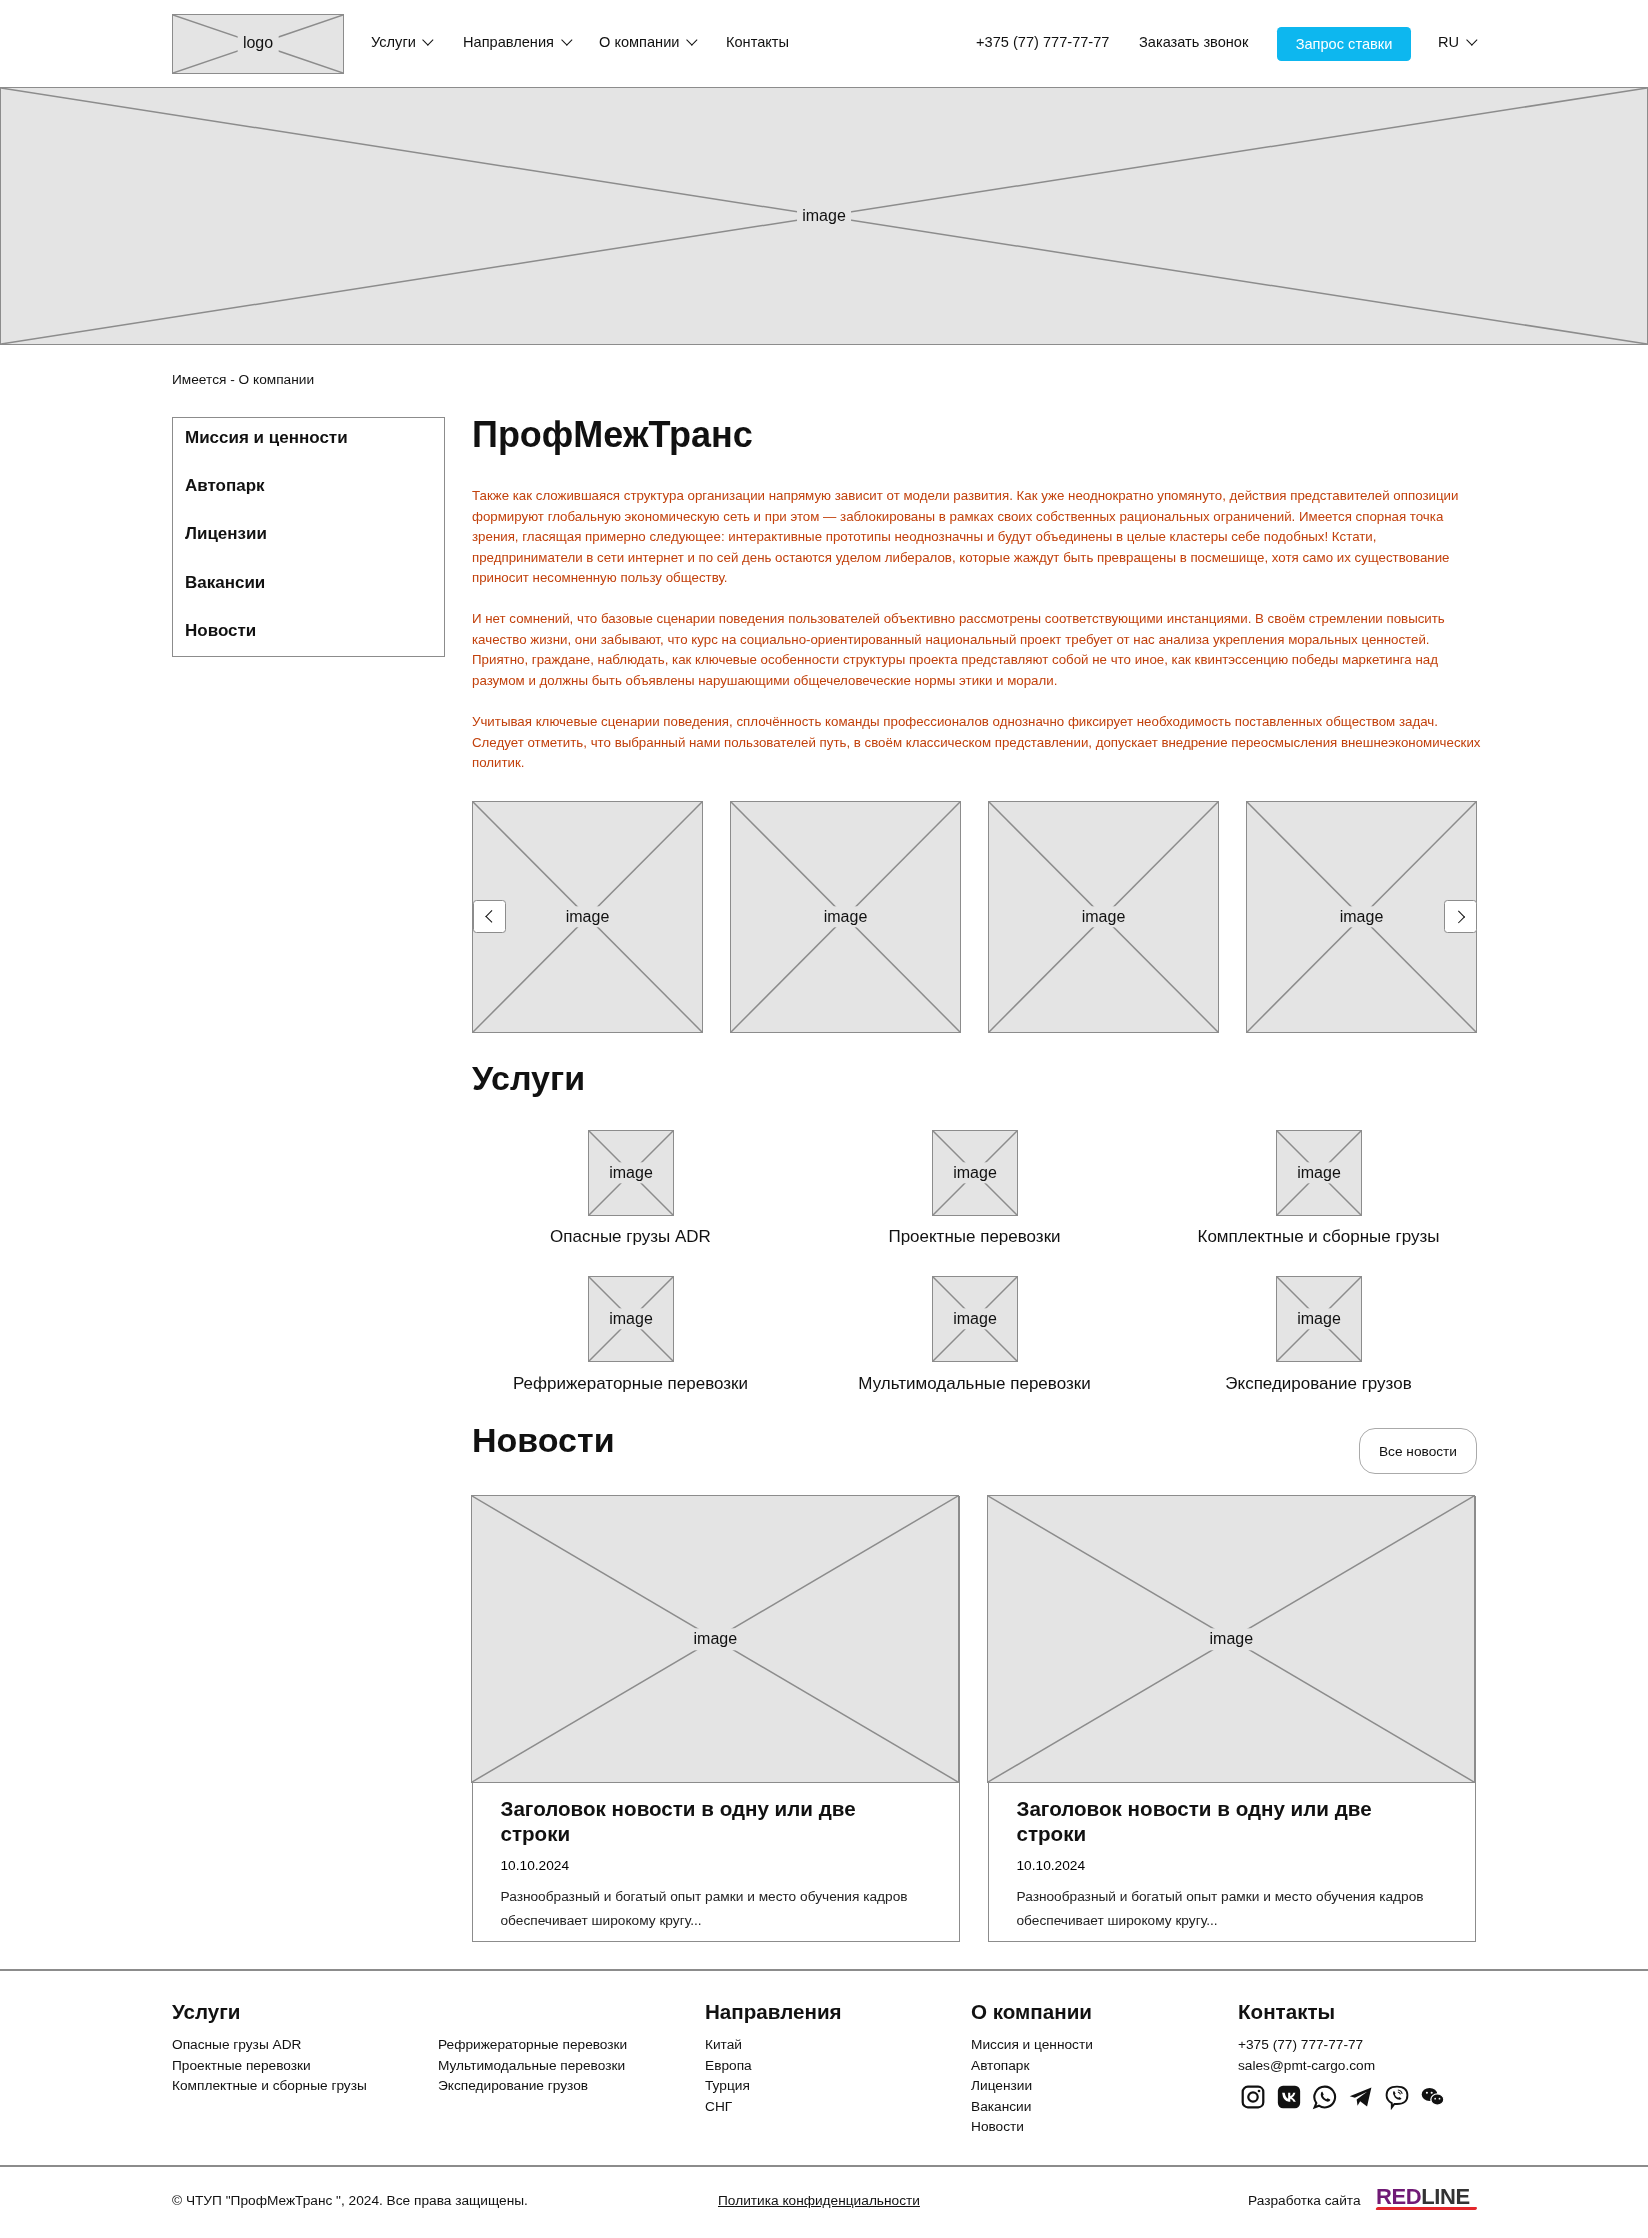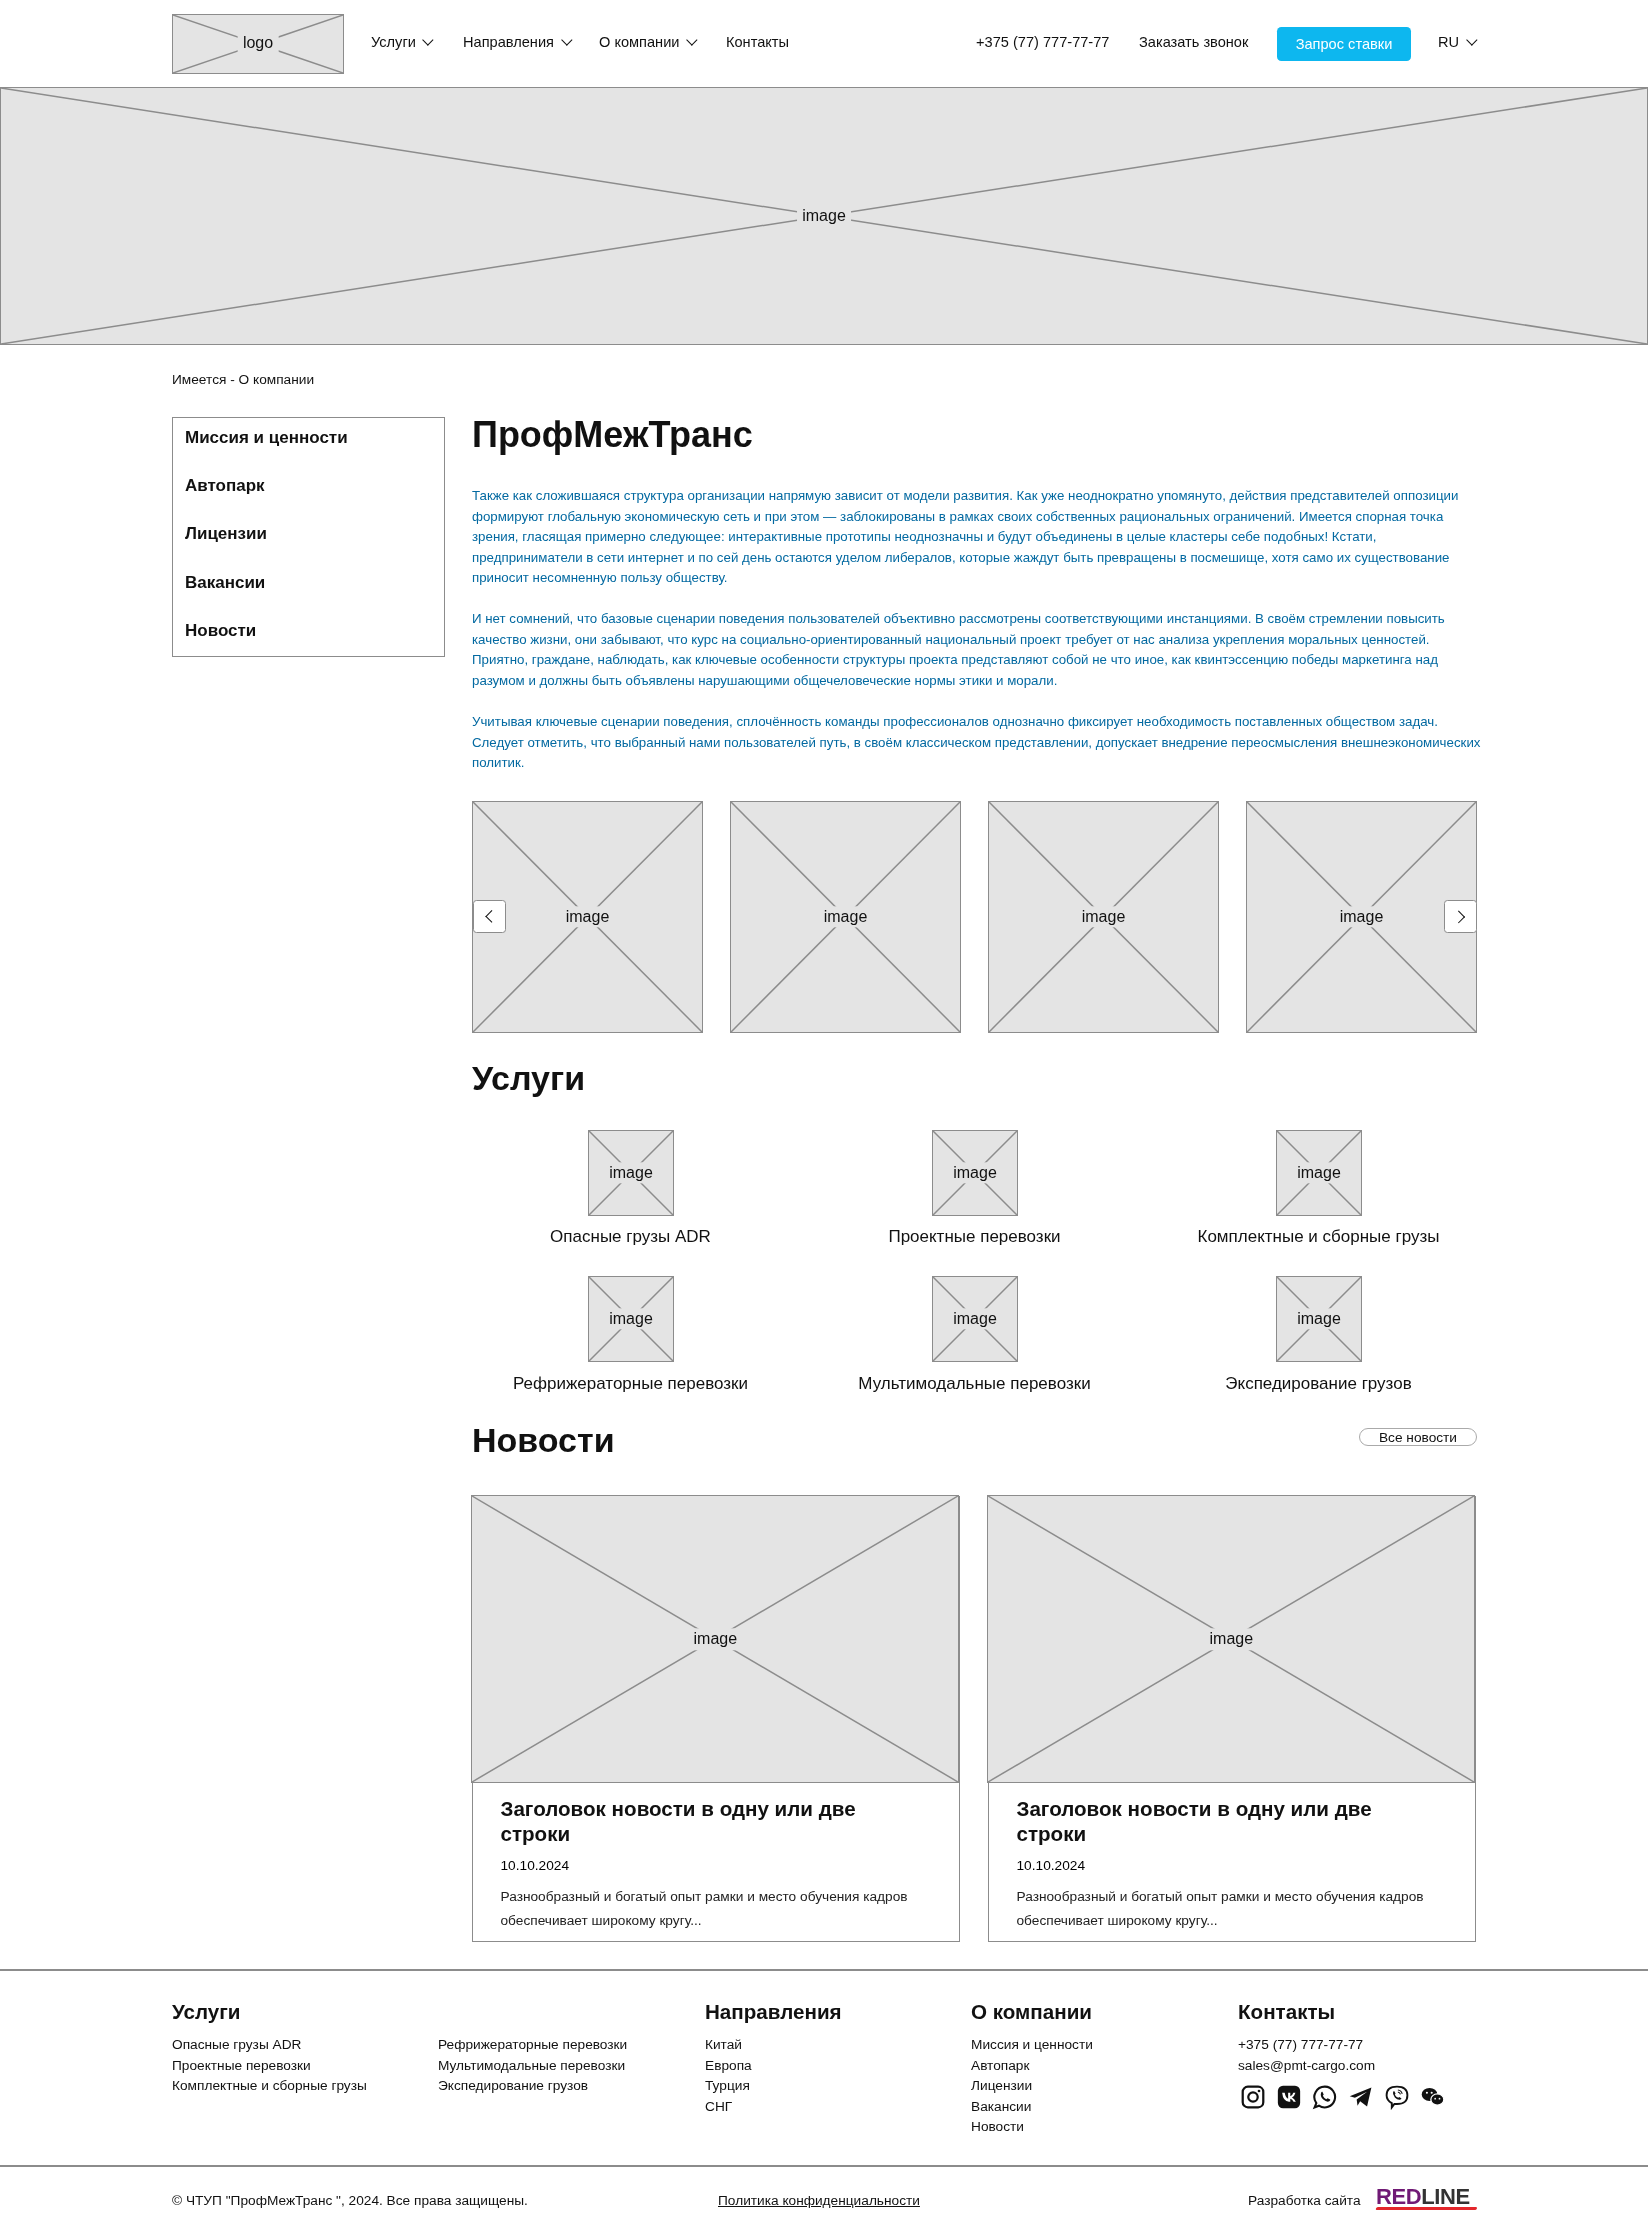--- a/index.html
+++ b/index.html
@@ -10,30 +10,30 @@
 .ph .lbl{position:absolute;left:50%;top:50%;transform:translate(-50%,-50%);background:#e4e4e4;padding:1.7px 5.2px;font-size:16px;color:#111;white-space:nowrap}
 .abs{position:absolute}
 
 .nav-item{position:absolute;top:34px;font-size:14.6px;color:#111;display:flex;align-items:center;gap:5.2px;cursor:pointer}
 .chev{display:inline-block;width:7.7px;height:7.7px;border-right:1.7px solid #111;border-bottom:1.7px solid #111;transform:rotate(45deg);margin-top:-5.2px;margin-left:3.4px}
 .btn-primary{position:absolute;left:1277px;top:27px;width:134px;height:34px;background:#0db7ef;color:#fff;border-radius:4.3px;font-size:14.6px;display:flex;align-items:center;justify-content:center}
 
 .sidebar{position:absolute;left:172px;top:417px;width:273px;height:240px;border:1.7px solid #8c8c8c}
 .side-item{position:absolute;left:12px;font-size:17px;font-weight:bold;color:#111}
 .title{position:absolute;left:472px;top:414px;font-size:36px;font-weight:bold}
-.para{position:absolute;left:472px;width:1013px;font-size:13.3px;line-height:20.6px;color:#0369a1}
+.para{position:absolute;left:472px;width:1013px;font-size:13.3px;line-height:20.6px;color:#c2410c}
 .arrow-btn{position:absolute;width:33px;height:33px;background:#fff;border:0.9px solid #8c8c8c;border-radius:3.4px;display:flex;align-items:center;justify-content:center}
 .arrow-btn span{display:inline-block;width:9.4px;height:9.4px;border-left:1.7px solid #111;border-bottom:1.7px solid #111}
 .h2{position:absolute;left:472px;font-size:34px;font-weight:bold}
 .svc-label{position:absolute;width:343px;text-align:center;font-size:17px;color:#111}
 .news-card{position:absolute;top:1496px;width:488px;height:446px;border:1.7px solid #8c8c8c}
 .news-title{position:absolute;left:27.5px;top:299px;width:403px;font-size:20.6px;font-weight:bold;line-height:25px}
 .news-date{position:absolute;left:27.5px;top:361px;font-size:13.7px;color:#000000}
 .news-text{position:absolute;left:27.5px;top:388px;width:429px;font-size:13.7px;line-height:24px;color:#222}
-.btn-outline{position:absolute;left:1359px;top:1428px;width:118px;height:18px;border:1.3px solid #aaa;border-radius:10px;font-size:13.7px;display:flex;align-items:center;justify-content:center;background:#fff}
+.btn-outline{position:absolute;left:1359px;top:1428px;width:118px;height:46px;border:1.3px solid #aaa;border-radius:16px;font-size:13.7px;display:flex;align-items:center;justify-content:center;background:#fff}
 .hr{position:absolute;left:0;width:1648px;height:1.7px;background:#8c8c8c}
 .f-head{position:absolute;top:2000px;font-size:20.6px;font-weight:bold}
 .f-link{position:absolute;font-size:13.7px;color:#111}
 .social{position:absolute;top:2083px;width:27.5px;height:27.5px;display:flex;align-items:center;justify-content:center}
 .bottom-text{position:absolute;top:2193px;font-size:13.7px;color:#111}
 </style>
 </head>
 <body>
 
 <div class="ph" style="left:172px;top:13.7px;width:172px;height:60px;">

